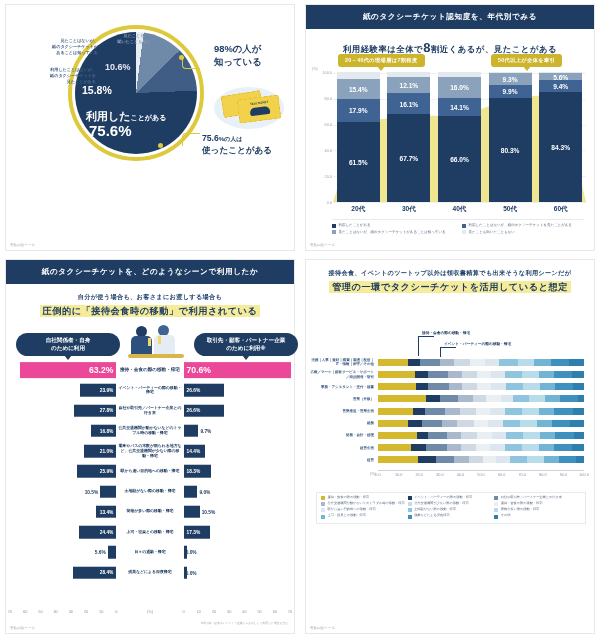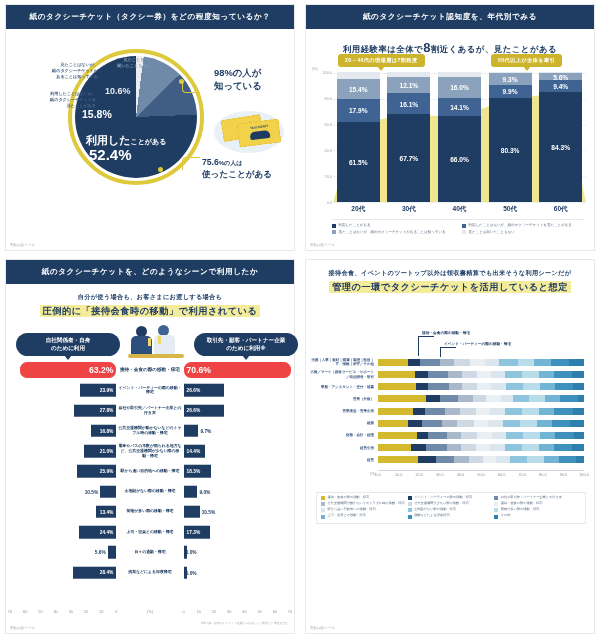--- a/index.html
+++ b/index.html
@@ -100,21 +100,21 @@
   .trow { position:relative; height:8.2%; display:flex; align-items:center; }
   .tleft { position:relative; width:38%; height:100%; }
   .tmid { width:24%; text-align:center; font-size:3.9px; color:#1f3d63; font-weight:bold; line-height:1.25; padding:0 1px;}
   .tright { position:relative; width:38%; height:100%;text-align:center; }
   .bar { position:absolute; top:50%; transform:translateY(-50%); height:62%; background:#1f3d63;
          display:flex; align-items:center; }
   .bar.lf { right:0; justify-content:flex-end; padding-right:3px;}
   .bar.rt { left:0; padding-left:3px;}
   .bar b { font-size:4.8px; color:#fff; font-weight:bold;}
   .bval { position:absolute; top:50%; transform:translateY(-50%); font-size:4.8px; color:#1f3d63; font-weight:bold;}
-  .toprow .bar { background:#ef4444; height:78%;border-radius:7px; }
+  .toprow .bar { background:#ec4899; height:78%; }
   .toprow .bar b { font-size:8.6px; color:#fff;}
   .toprow .tmid { color:#1f3d63; font-size:4.6px;}
   .tax { position:absolute; left:4px; right:4px; bottom:14px; height:10px;}
   .tax div { position:absolute; font-size:3.9px; color:#8b96a4; transform:translateX(-50%);}
   .foot-note { position:absolute; right:6px; bottom:8px; font-size:2.8px; color:#9aa3ae;}
 
   
   .hs { position:absolute; left:4px; right:6px; top:72px; height:150px;}
   .hs-ylab { position:absolute; left:0; width:64px; font-size:3.5px; color:#3f5d85; font-weight:bold;
              text-align:right; line-height:1.25; transform:translateY(-50%);}
@@ -130,34 +130,33 @@
   .hl-it { display:flex; align-items:flex-start; gap:2.5px; width:33.33%; font-size:3.2px; color:#54657c; line-height:1.2;}
   .hl-it .sw { width:4px; height:4px;}
 </style>
 </head>
 <body>
 
 <div class="grid">
 
   <div class="panel">
    <div class="panel-inner">
-    <div class="hdr">紙のタクシーチケット（タクシー券）をどの程度知っているか？</div>
 
     <div class="pie-wrap">
       <div class="pie-ring"></div>
       <div class="pie"></div>
 
       <div class="cap cap1">見たことも<br>聞いたこともない</div>
       <div class="cap cap2">見たことはないが、<br>紙のタクシーチケットが<br>あることは知っている</div>
       <div class="cap cap3">利用したことはないが、<br>紙のタクシーチケットを<br>見たことがある</div>
 
       <div class="pie-lbl p106">10.6%</div>
       <div class="pie-lbl p118">15.8%</div>
       <div class="pie-lbl pmain">利用した<small>ことがある</small></div>
-      <div class="pie-lbl pbig">52.4%</div>
+      <div class="pie-lbl pbig">75.6%</div>
 
       <div class="leader ld1"></div>
       <div class="dot dot1"></div>
       <div class="call call1">
         <span>98%の人が</span><br>
         <span>知っている</span>
       </div>
 
       <div class="leader ld2"></div>
       <div class="dot dot2"></div>

